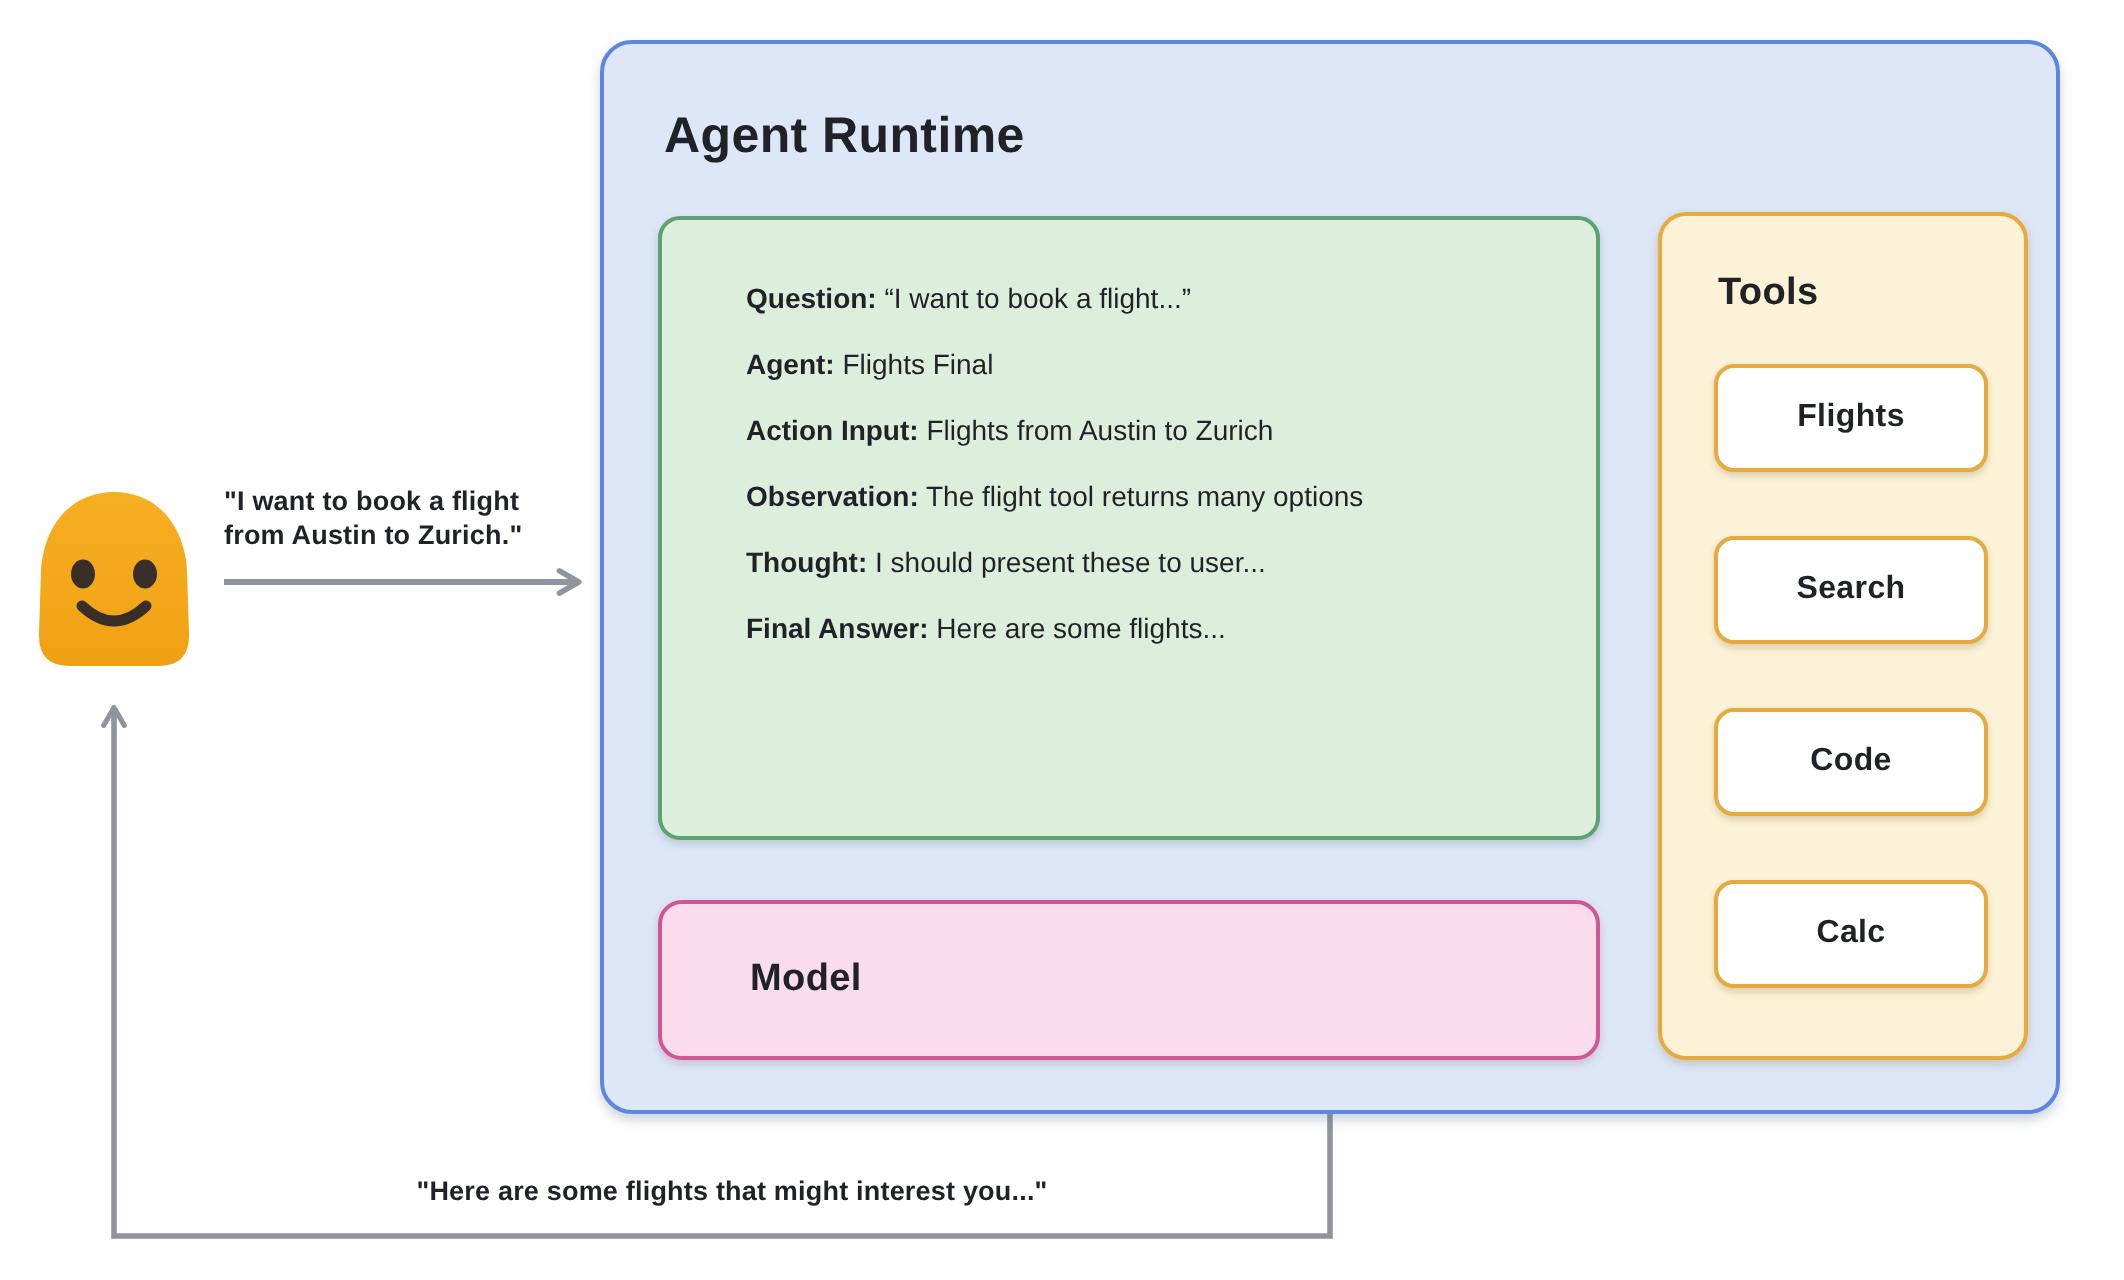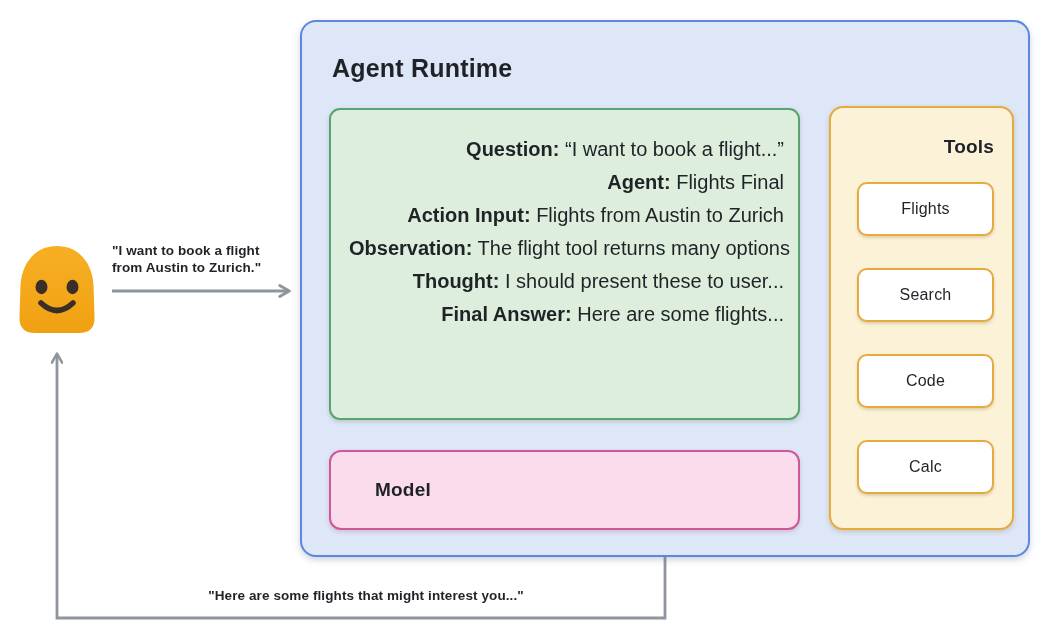--- a/index.html
+++ b/index.html
@@ -55,21 +55,20 @@
   
   .runtime-panel {
     position: absolute;
     left: 300px; top: 20px;
     width: 730px; height: 537px;
     box-sizing: border-box;
     background: var(--blue-fill);
     border: 2.5px solid var(--blue-border);
     border-radius: 16px;
     box-shadow: 0 3px 6px rgba(90, 110, 140, 0.30);
-    text-align: right;
   }
   .runtime-title {
     position: absolute;
     left: 30px; top: 32px;
     font-size: 25px;
     font-weight: 600;
     letter-spacing: 0.2px;
   }
 
   
@@ -78,23 +77,24 @@
     left: 27px; top: 86px;
     width: 471px; height: 312px;
     box-sizing: border-box;
     background: var(--green-fill);
     border: 2px solid var(--green-border);
     border-radius: 11px;
     padding: 23px 14px 0 18px;
     box-shadow: 0 2px 4px rgba(80, 110, 90, 0.25);
   }
   .trace-line {
-    font-size: 20px;
+    font-size: 14px;
     line-height: 33px;
     white-space: nowrap;
+    margin-left: 24px;
   }
   .trace-line .t-label { font-weight: 700; }
 
   
   .model-box {
     position: absolute;
     left: 27px; top: 428px;
     width: 471px; height: 80px;
     box-sizing: border-box;
     background: var(--pink-fill);
@@ -133,21 +133,21 @@
     box-sizing: border-box;
     width: 100%;
     height: 54px;
     background: var(--button-fill);
     border: 2.5px solid var(--gold-border);
     border-radius: 10px;
     display: flex;
     align-items: center;
     justify-content: center;
     font-size: 16px;
-    font-weight: 400;
+    font-weight: 700;
     letter-spacing: 0.2px;
     margin-bottom: 32px;
     box-shadow: 0 2px 3px rgba(120, 90, 30, 0.22);
   }
 </style>
 </head>
 <body>
 
 <div class="canvas">
 

